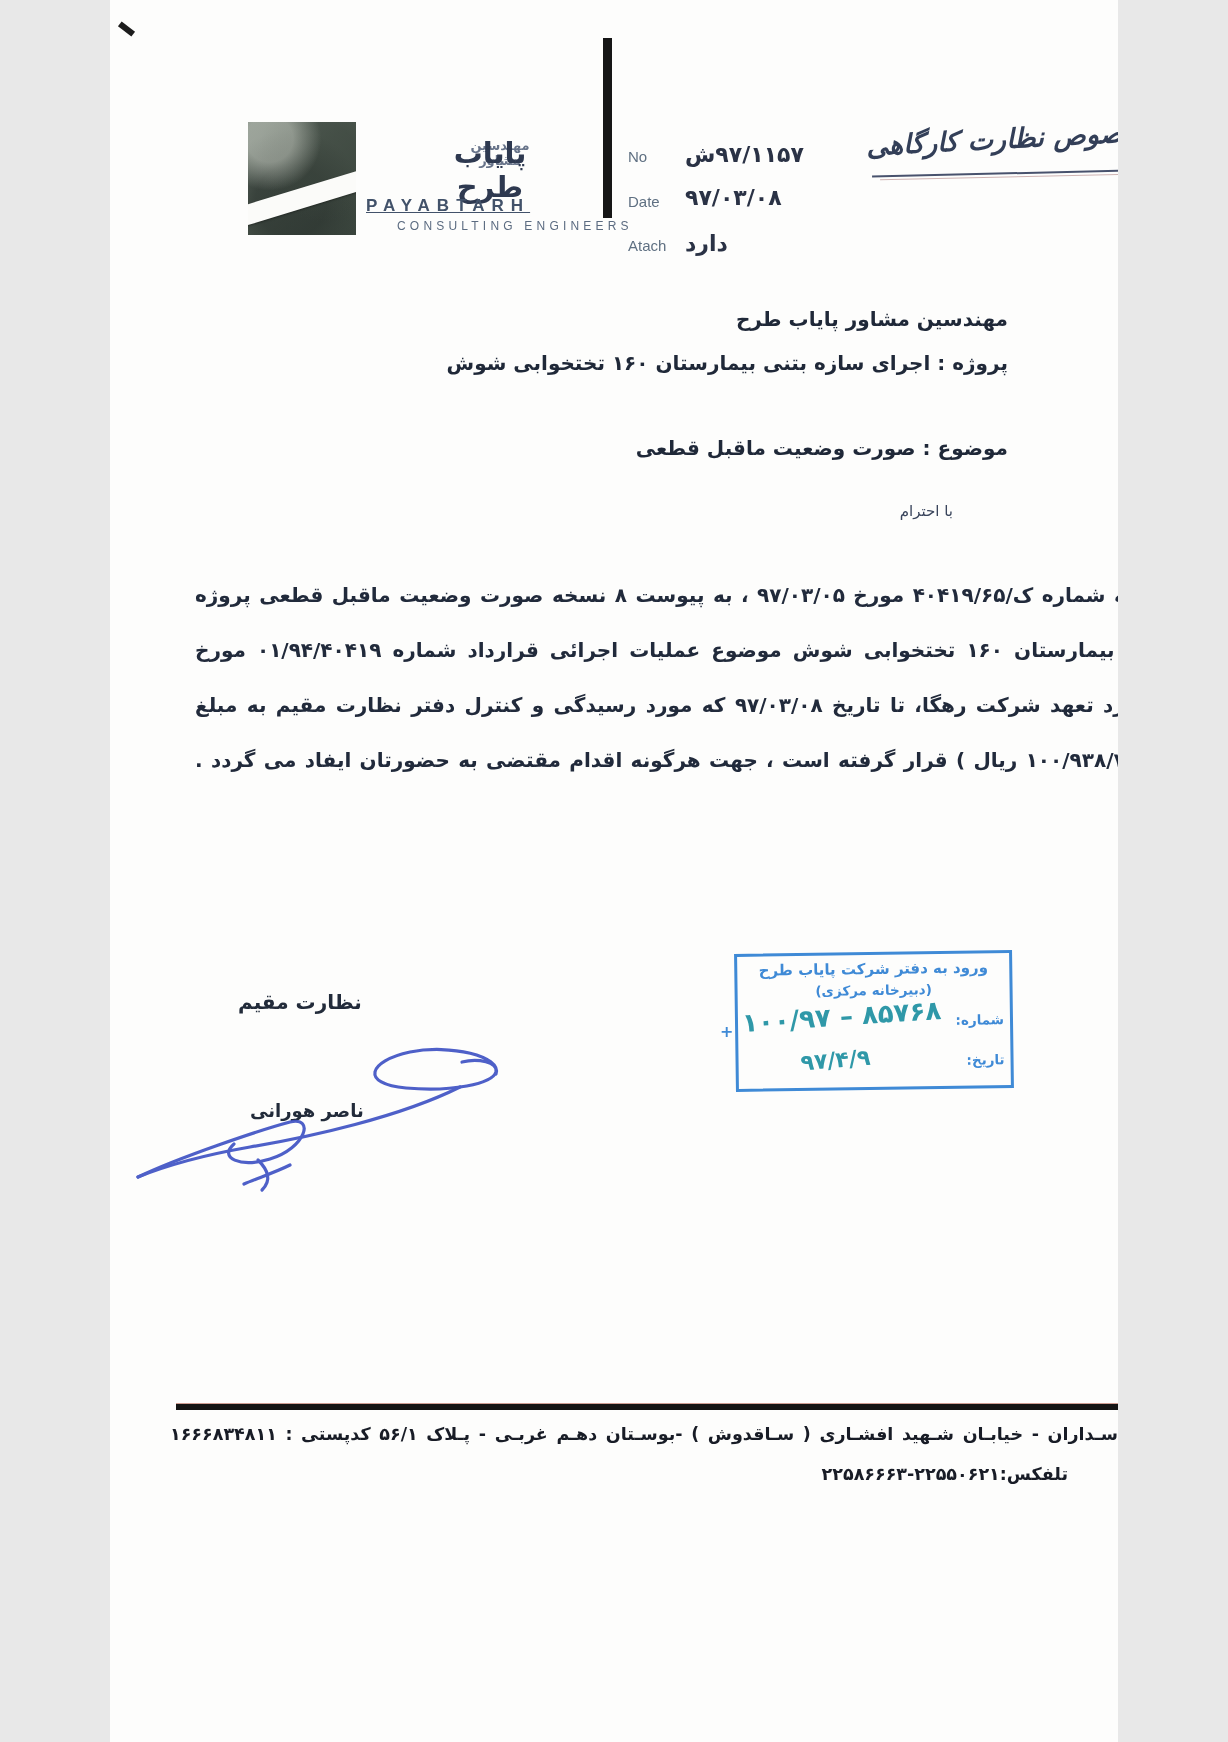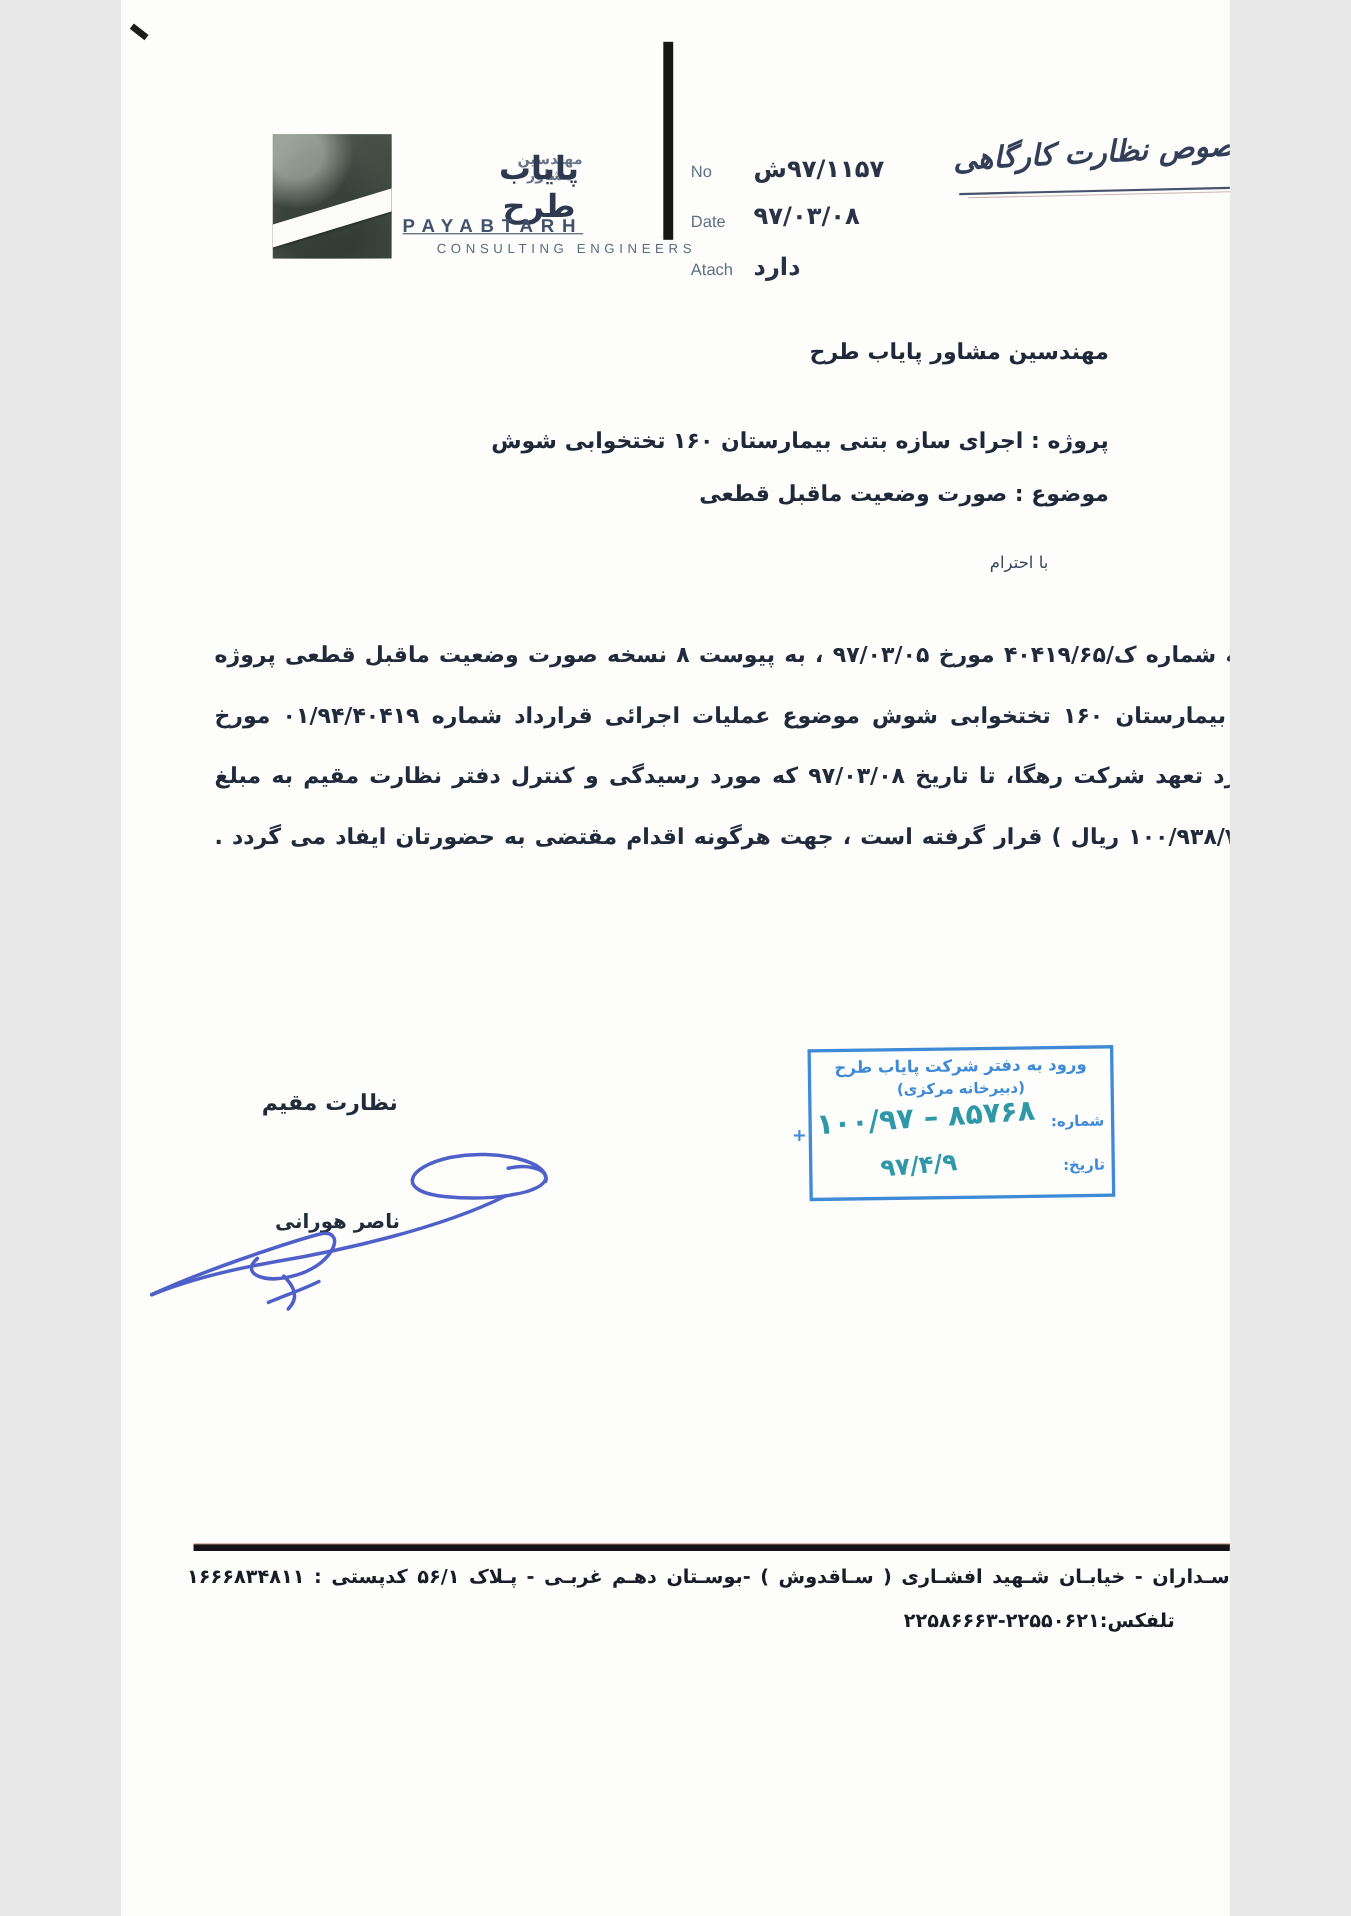--- a/index.html
+++ b/index.html
@@ -48,21 +48,21 @@
     border-top:2px solid #48526d;transform:rotate(-1.3deg);}
   .corner-line2{left:770px;top:175px;width:378px;height:0;
     border-top:1px solid rgba(150,90,90,.45);transform:rotate(-1.3deg);}
   .edge-right{left:1185px;top:0;width:4px;height:172px;background:#2c2c2c;}
   .corner-dash{left:8px;top:26px;width:17px;height:6px;background:#1c1c1c;
     transform:rotate(38deg);}
 
   
   .rcpt{right:110px;direction:rtl;font-weight:bold;font-size:20px;color:#1f2838;
     white-space:nowrap;}
-  .rcpt-1{top:307px;} .rcpt-2{top:388px;} .rcpt-3{top:436px;}
+  .rcpt-1{top:307px;} .rcpt-2{top:351px;} .rcpt-3{top:436px;}
   .salutation{right:165px;top:502px;direction:rtl;font-size:15px;color:#3a455c;}
 
   
   .body-text{left:85px;top:568px;width:1052px;direction:rtl;}
   .body-line{
     font-size:20px;font-weight:bold;color:#212a3b;line-height:55px;
     text-align:justify;text-align-last:justify;white-space:normal;
   }
 
   

